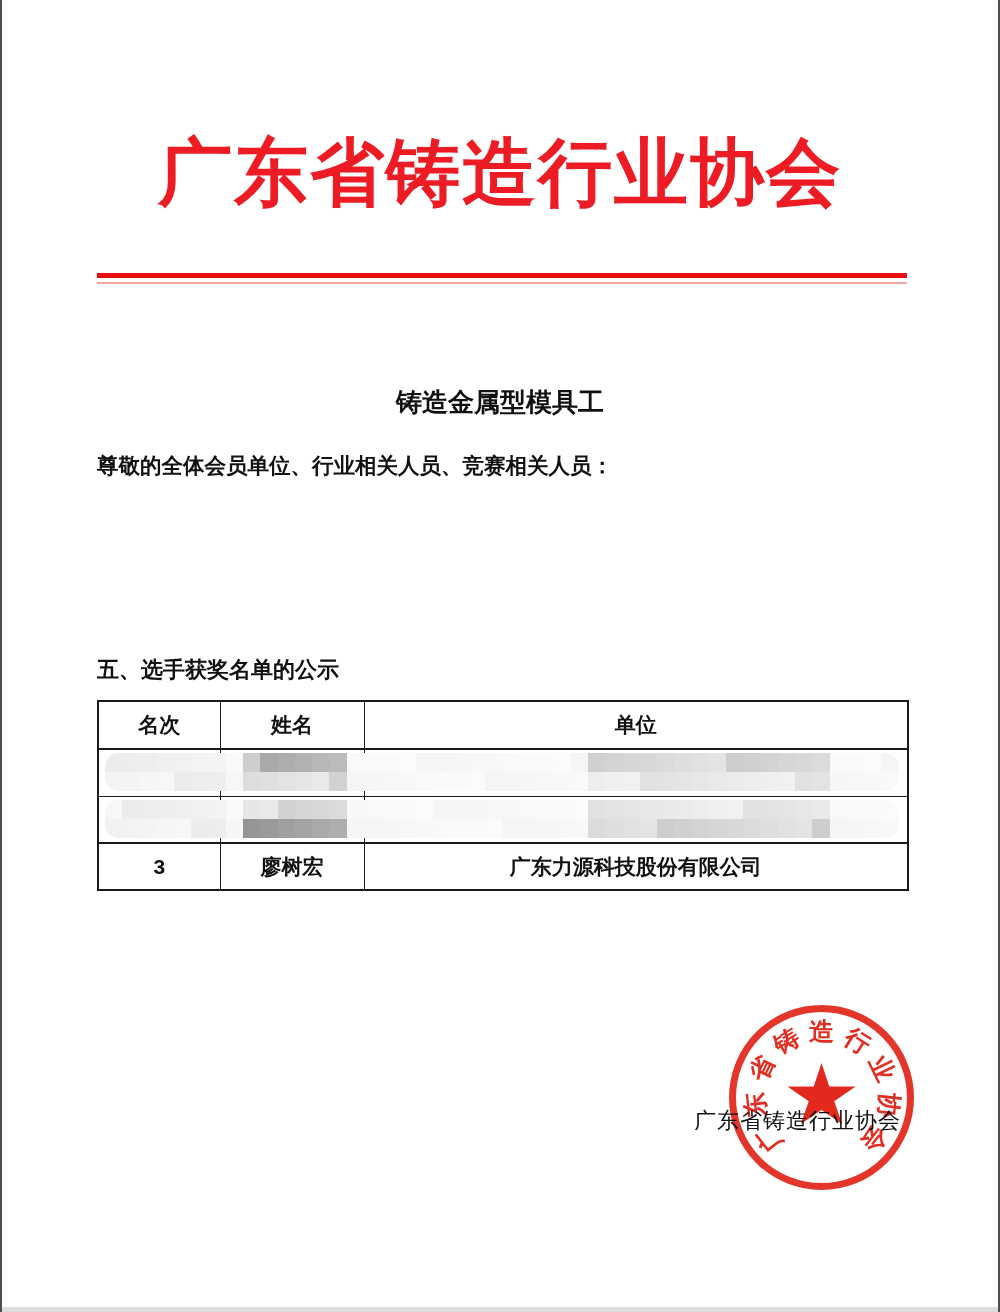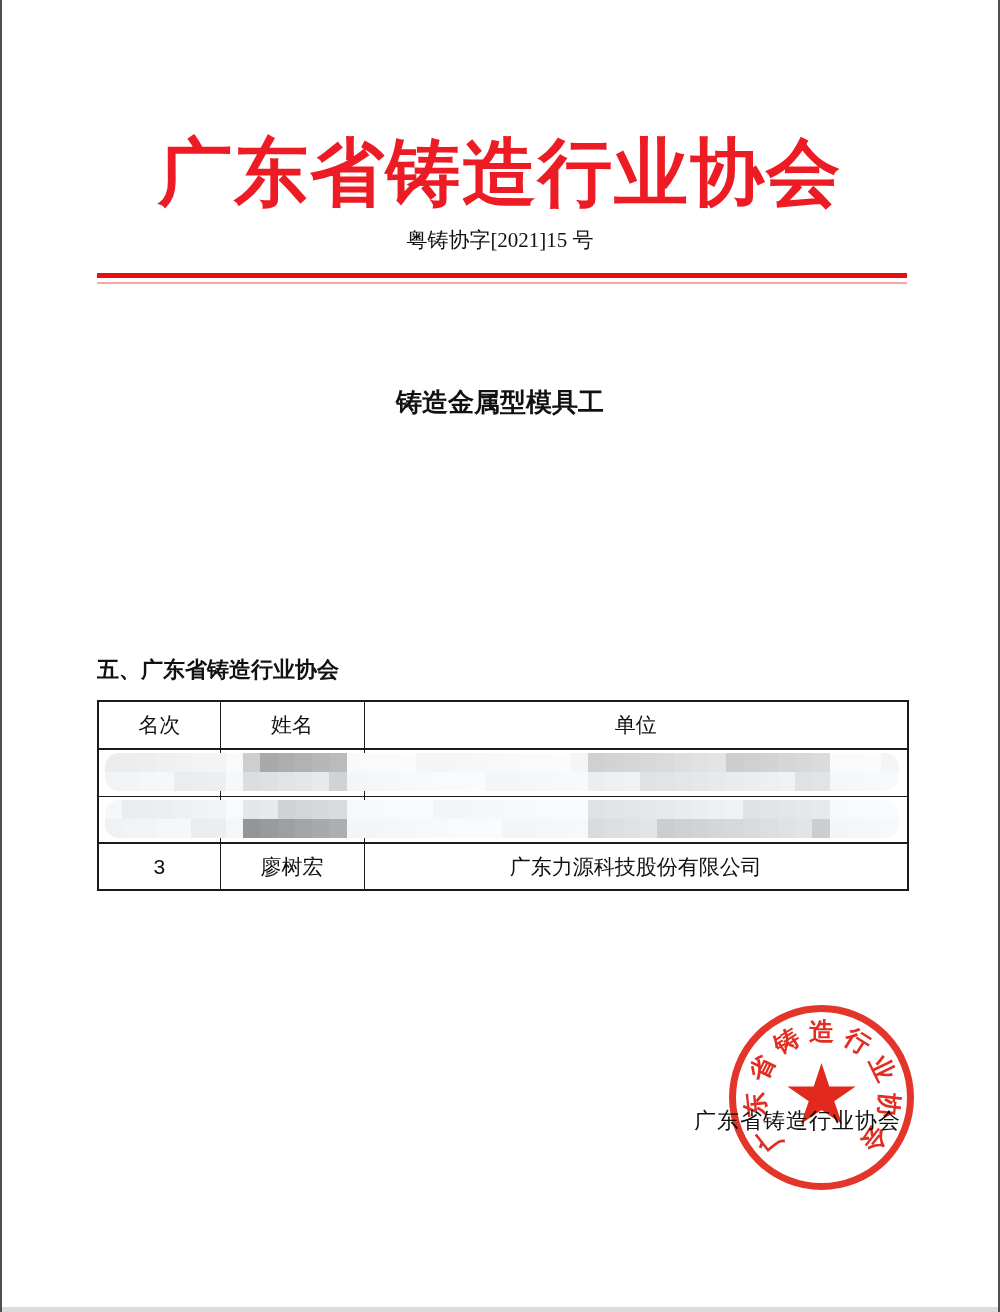--- a/index.html
+++ b/index.html
@@ -37,21 +37,21 @@
     font-size:20.5px;line-height:49px;text-indent:2em;text-align:justify;
   }
   .section-heading{
     position:absolute;top:655px;left:95px;font-size:22px;font-weight:bold;
     font-family:"Liberation Sans","DejaVu Sans",sans-serif;
   }
   .table-wrap{position:absolute;top:700px;left:95px;width:810px;}
   table.award{border-collapse:collapse;width:810px;table-layout:fixed;}
   table.award th,table.award td{
     border:1px solid #1a1a1a;padding:0;text-align:center;vertical-align:middle;
-    font-size:21px;font-weight:normal;overflow:hidden;
+    font-size:21px;font-weight:bold;overflow:hidden;
   }
   table.award{border:2px solid #1a1a1a;}
   thead tr{height:48px;}
   tbody tr{height:47px;}
   thead th{border-bottom-width:2px !important;}
   tbody tr.last-sep td{border-top-width:2px;}
   td.rank-cell{font-weight:bold;font-family:"Liberation Sans","DejaVu Sans",sans-serif;font-size:21px;}
   td.name-cell{font-weight:bold;font-family:"Liberation Sans","DejaVu Sans",sans-serif;font-size:22px;}
   td.org-cell{font-size:21px;}
   .mosaic{
@@ -84,29 +84,29 @@
     font-family:"Liberation Sans","DejaVu Sans",sans-serif;
   }
 </style>
 </head>
 <body>
 
 <div class="page">
 
   <div class="org-title">广东省铸造行业协会</div>
 
-  <div class="doc-number">粤铸协字[2021]15 号</div>
 
   <div class="rule-thick"></div>
   <div class="rule-thin"></div>
 
   <div class="doc-title-2">铸造金属型模具工</div>
 
-
-  <div class="section-heading">五、广东省铸造行业协会</div>
+  <div class="salutation">尊敬的全体会员单位、行业相关人员、竞赛相关人员：</div>
+
+  <div class="section-heading">五、选手获奖名单的公示</div>
 
   <div class="table-wrap">
     <table class="award">
       <colgroup>
           <col style="width:122px">
           <col style="width:144px">
           <col style="width:544px">
         </colgroup>
       <thead>
         <tr>

